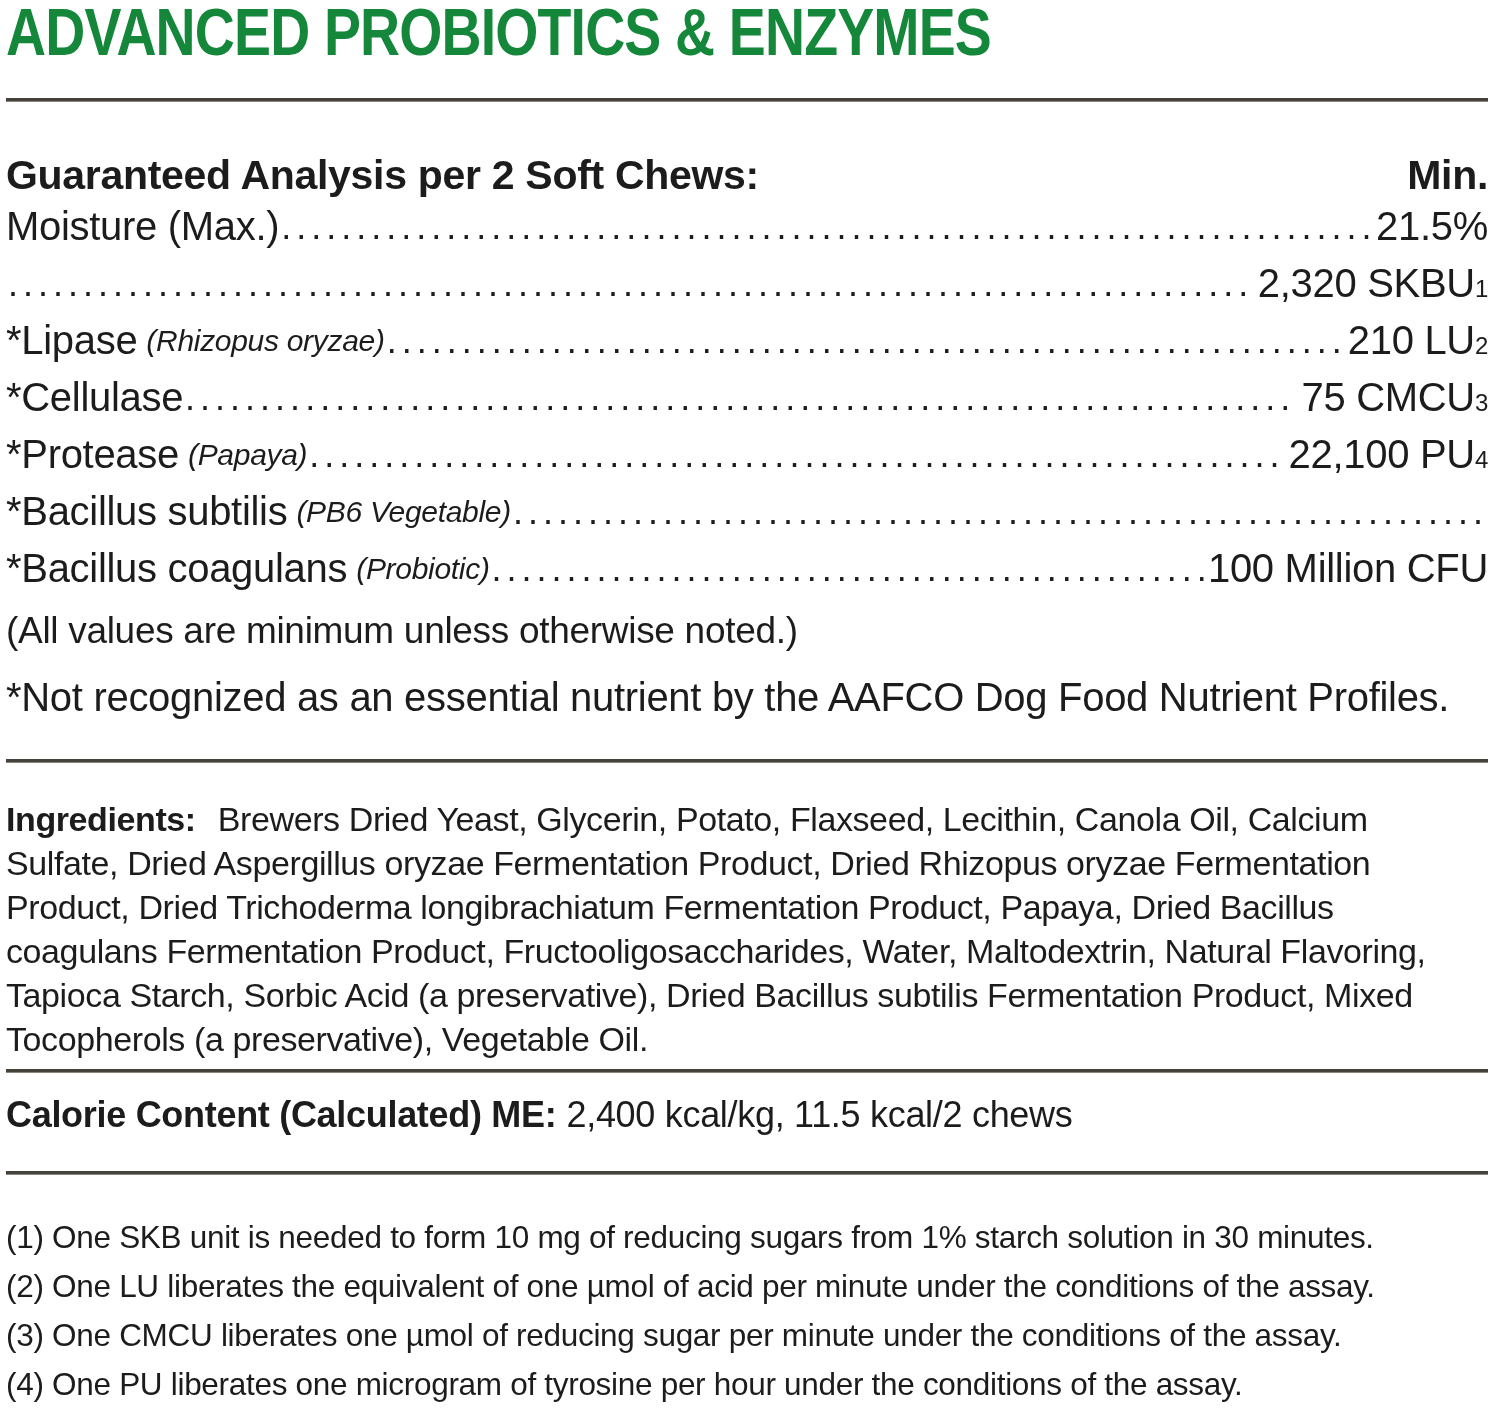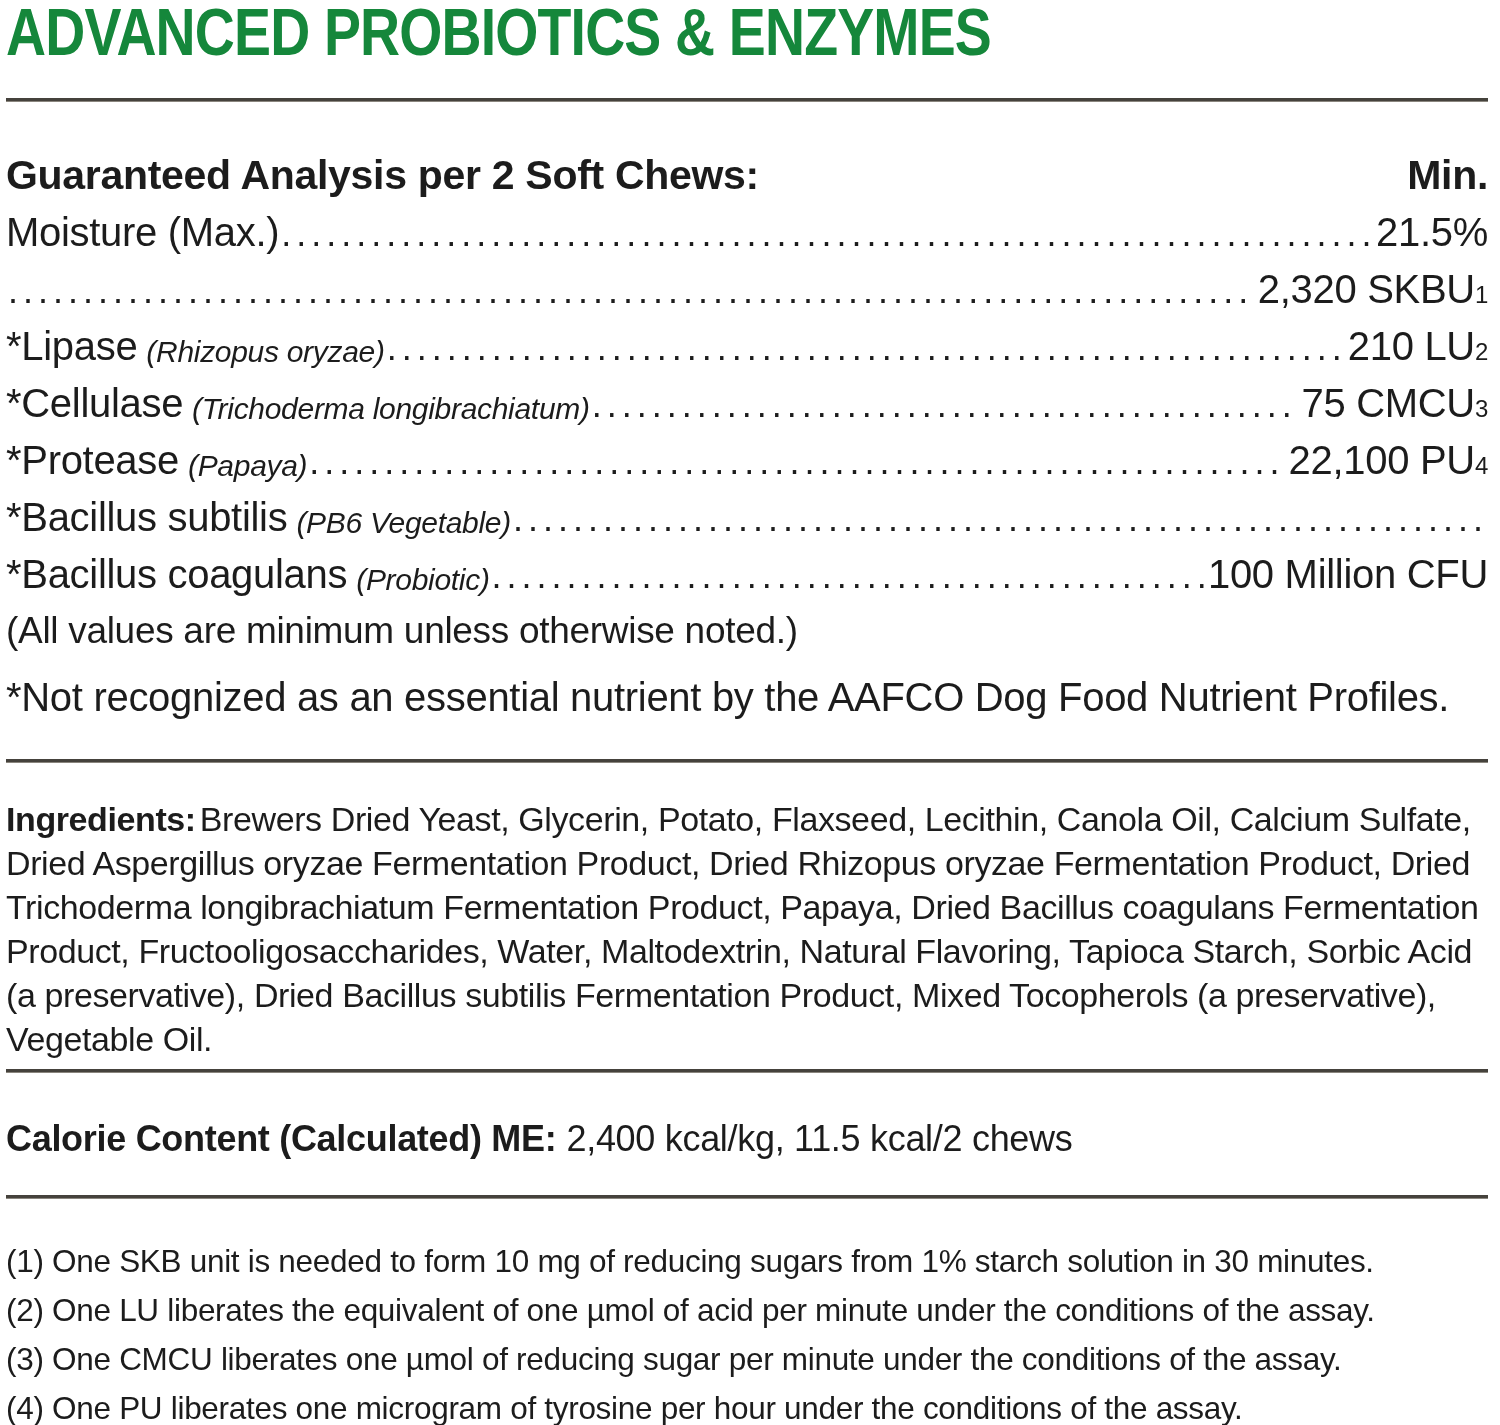--- a/index.html
+++ b/index.html
@@ -44,21 +44,21 @@
     display: flex;
     justify-content: space-between;
     align-items: center;
     font-size: 41px;
     font-weight: bold;
     line-height: 46px;
     letter-spacing: -0.3px;
   }
   .ga-row {
     display: flex;
-    align-items: flex-end;
+    align-items: center;
     height: 57px;
     font-size: 40px;
     letter-spacing: -0.3px;
     white-space: nowrap;
   }
   .ga-name { flex: 0 0 auto; }
   .ga-source {
     flex: 0 0 auto;
     font-style: italic;
     font-size: 30px;
@@ -91,23 +91,23 @@
     line-height: 44px;
     letter-spacing: -0.3px;
   }
   .ingredients {
     margin-top: 34px;
     font-size: 34px;
     line-height: 44px;
     letter-spacing: -0.4px;
   }
   .b { font-weight: bold; }
-  .ing-label { margin-right: 4px; }
+  .ing-label { margin-right: 22px; }
   .calorie {
-    margin-top: 44px;
+    margin-top: 20px;
     font-size: 36px;
     line-height: 44px;
     letter-spacing: -0.3px;
   }
   .cal-label { margin-right: 10px; }
   .footnotes {
     margin-top: 38px;
     font-size: 31.5px;
     line-height: 49px;
     letter-spacing: -0.3px;
@@ -138,21 +138,20 @@
       <span class="ga-value"><span>2,320 SKBU</span><span class="sup">1</span></span>
     </div>
     <div class="ga-row">
       <span class="ga-name">*Lipase</span>
       <span class="ga-source">(Rhizopus oryzae)</span>
       <span class="leader">........................................................................................................................................................................................................</span>
       <span class="ga-value"><span>210 LU</span><span class="sup">2</span></span>
     </div>
     <div class="ga-row">
       <span class="ga-name">*Cellulase</span>
-      <span class="ga-source">(Trichoderma longibrachiatum)</span>
       <span class="leader">........................................................................................................................................................................................................</span>
       <span class="ga-value"><span>75 CMCU</span><span class="sup">3</span></span>
     </div>
     <div class="ga-row">
       <span class="ga-name">*Protease</span>
       <span class="ga-source">(Papaya)</span>
       <span class="leader">........................................................................................................................................................................................................</span>
       <span class="ga-value"><span>22,100 PU</span><span class="sup">4</span></span>
     </div>
     <div class="ga-row">

